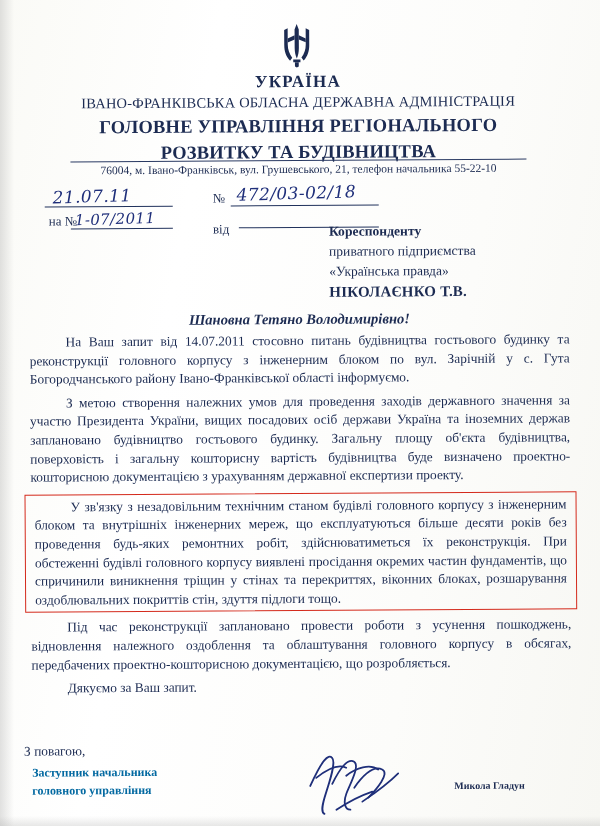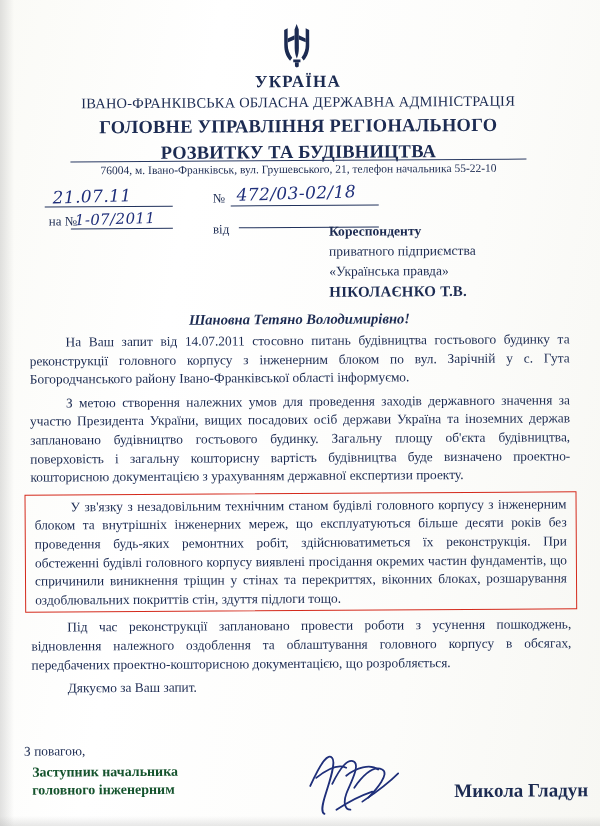--- a/index.html
+++ b/index.html
@@ -200,30 +200,30 @@
     position: absolute;
     left: 22px;
     top: 742px;
     font-size: 13.4px;
     color: #1c2b52;
   }
   .sig-title {
     position: absolute;
     left: 30px;
     top: 762px;
-    font-size: 14px;
+    font-size: 12px;
     font-weight: bold;
     line-height: 18px;
-    color: #14532d;
+    color: #0369a1;
   }
   .sig-name {
     position: absolute;
     left: 452px;
     top: 781px;
-    font-size: 19px;
+    font-size: 10px;
     font-weight: bold;
     color: #1c2b52;
     text-align: right;
   }
   .signature-mark {
     position: absolute;
     left: 300px;
     top: 740px;
     width: 110px;
     height: 80px;
@@ -292,21 +292,21 @@
         <div class="highlight-box"></div>
         <p style="margin:0;">У зв'язку з незадовільним технічним станом будівлі головного корпусу з інженерним блоком та внутрішніх інженерних мереж, що експлуатуються більше десяти років без проведення будь-яких ремонтних робіт, здійснюватиметься їх реконструкція. При обстеженні будівлі головного корпусу виявлені просідання окремих частин фундаментів, що спричинили виникнення тріщин у стінах та перекриттях, віконних блоках, розшарування оздоблювальних покриттів стін, здуття підлоги тощо.</p>
       </div>
       <p>Під час реконструкції заплановано провести роботи з усунення пошкоджень, відновлення належного оздоблення та облаштування головного корпусу в обсягах, передбачених проектно-кошторисною документацією, що розробляється.</p>
       <p>Дякуємо за Ваш запит.</p>
     </div>
 
     <div class="sig-greeting">З повагою,</div>
     <div class="sig-title">
       <div>Заступник начальника</div>
-      <div>головного інженерним</div>
+      <div>головного управління</div>
     </div>
     <div class="signature-mark">
       <svg viewBox="0 0 110 80" width="110" height="80" aria-hidden="true">
         <g fill="none" stroke="#1f2f7a" stroke-width="1.8" stroke-linecap="round">
           <path d="M8 46 C20 20, 26 14, 30 18 C34 22, 28 40, 24 52 C20 64, 18 72, 22 74"></path>
           <path d="M14 38 C24 30, 36 24, 44 28"></path>
           <path d="M30 44 C38 28, 46 18, 52 22 C58 26, 48 44, 44 54 C41 62, 42 70, 48 70"></path>
           <path d="M44 36 C54 28, 68 24, 76 30"></path>
           <path d="M52 48 C62 34, 72 26, 80 30 C88 34, 74 50, 66 58"></path>
           <path d="M60 62 C72 54, 86 44, 96 34"></path>

